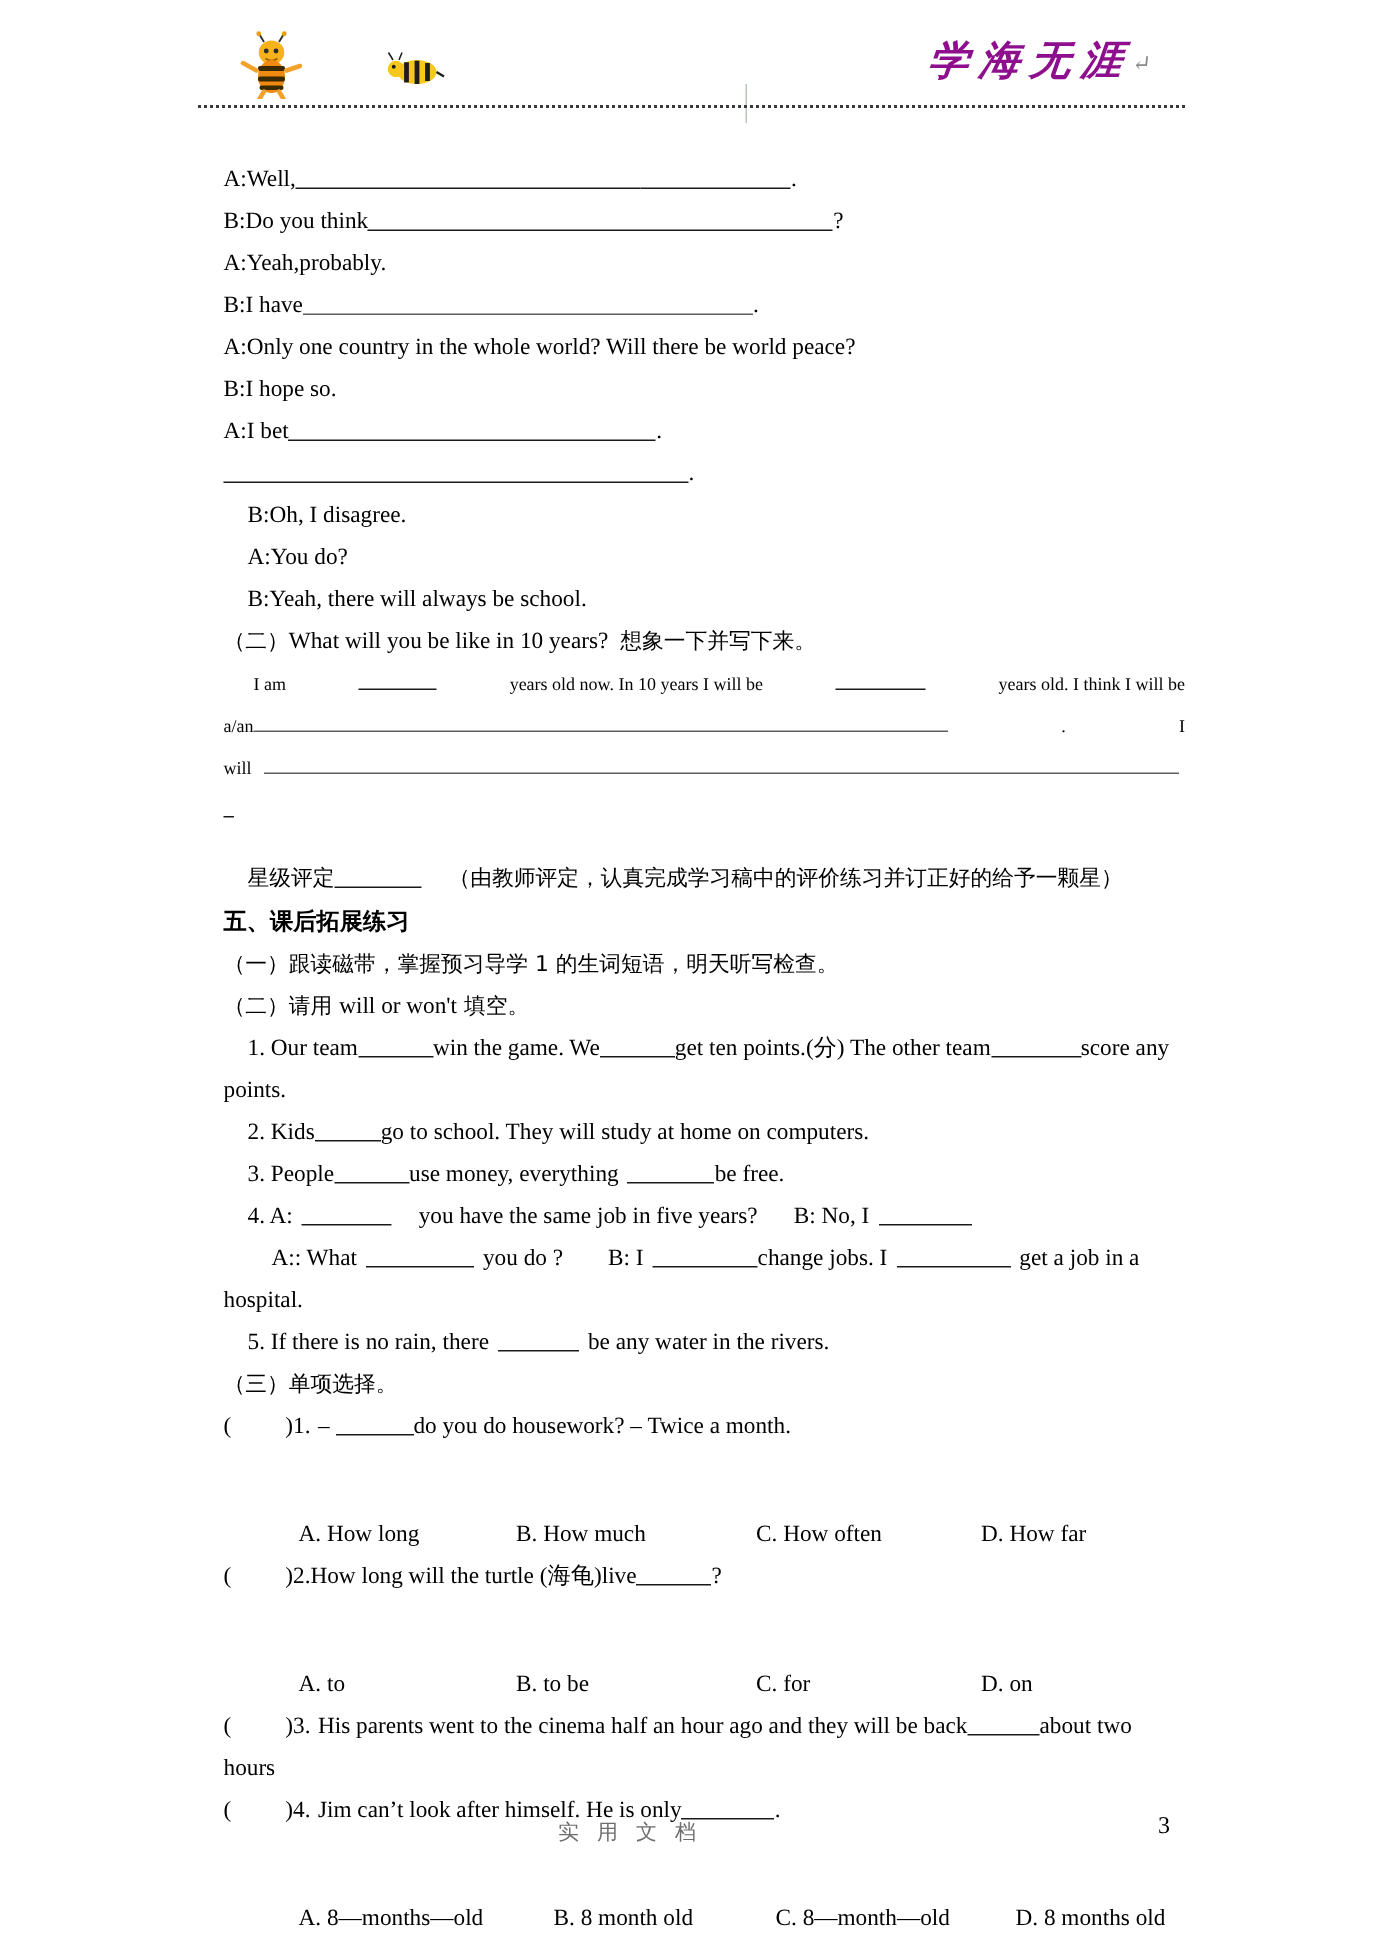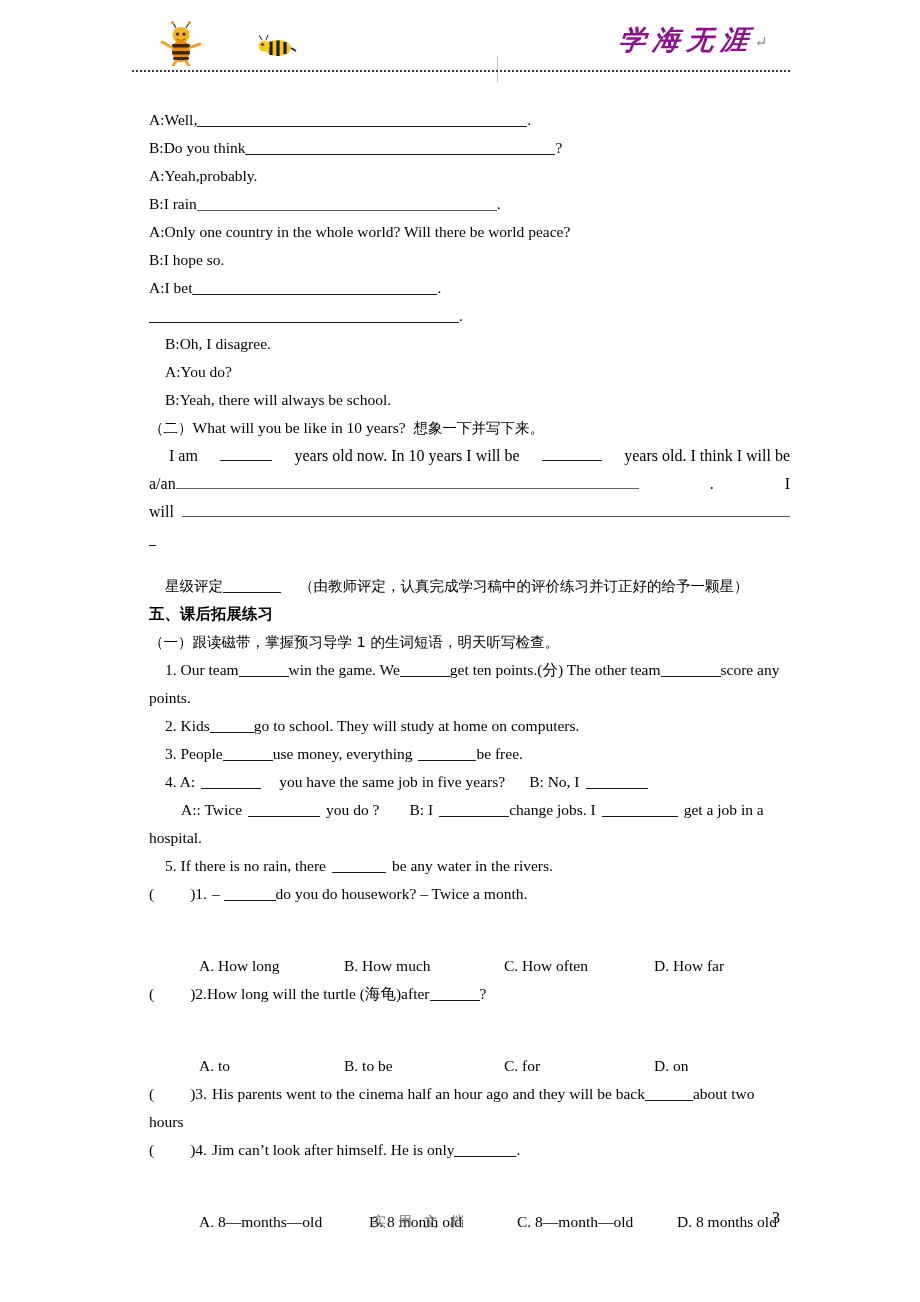--- a/index.html
+++ b/index.html
@@ -116,21 +116,21 @@
     border-bottom: 1.1px solid #1a1a1a;
     vertical-align: -2px;
     height: 12px;
   }
   .blank.thin { border-bottom-color: #5e5e5e; }
 
   .gap { display: inline-block; }
 
   
   .just-row {
-    font-size: 16px;
+    font-size: 12px;
     line-height: 28px;
     display: flex;
     align-items: baseline;
     white-space: nowrap;
     text-align: center;
   }
   .just-row .sp { flex: 1 1 auto; }
 
   
   .optrow {
@@ -218,21 +218,21 @@
 
     <div class="ln">
       <span>B:Do you think</span><span class="blank" style="width:175px"></span><span class="blank" style="width:135px"></span><span>?</span>
     </div>
 
     <div class="ln">
       <span>A:Yeah,probably.</span>
     </div>
 
     <div class="ln">
-      <span>B:I rain</span><span class="blank thin" style="width:180px"></span><span class="blank thin" style="width:120px"></span><span>.</span>
+      <span>B:I have</span><span class="blank thin" style="width:180px"></span><span class="blank thin" style="width:120px"></span><span>.</span>
     </div>
 
     <div class="ln">
       <span>A:Only one country in the whole world? Will there be world peace?</span>
     </div>
 
     <div class="ln">
       <span>B:I hope so.</span>
     </div>
 
@@ -297,63 +297,69 @@
     </div>
 
     <div class="ln">
       <span class="bold-cn">五、课后拓展练习</span>
     </div>
 
     <div class="ln">
       <span class="cn">（一）跟读磁带，掌握预习导学 1 的生词短语，明天听写检查。</span>
     </div>
 
+    <div class="ln">
+      <span class="cn">（二）请用 </span><span>will or won't</span><span class="cn"> 填空。</span>
+    </div>
 
     <div class="ln indent1">
       <span>1. Our team</span><span class="blank" style="width:50px"></span><span>win the game. We</span><span class="blank" style="width:50px"></span><span>get ten points.(分) The other team</span><span class="blank" style="width:60px"></span><span>score any</span>
     </div>
     <div class="ln">
       <span>points.</span>
     </div>
 
     <div class="ln indent1">
       <span>2. Kids</span><span class="blank" style="width:44px"></span><span>go to school. They will study at home on computers.</span>
     </div>
 
     <div class="ln indent1">
       <span>3. People</span><span class="blank" style="width:50px"></span><span>use money, everything</span><span class="blank" style="width:58px;margin-left:6px"></span><span>be free.</span>
     </div>
 
     <div class="ln indent1">
       <span>4. A:</span><span class="blank" style="width:60px;margin-left:6px"></span><span style="margin-left:18px">you have the same job in five years?</span><span style="margin-left:24px">B: No, I</span><span class="blank" style="width:62px;margin-left:6px"></span>
     </div>
     <div class="ln" style="padding-left:32px">
-      <span>A:: Twice</span><span class="blank" style="width:72px;margin-left:6px"></span><span style="margin-left:6px">you do ?</span><span style="margin-left:30px">B: I</span><span class="blank" style="width:70px;margin-left:6px"></span><span>change jobs. I</span><span class="blank" style="width:76px;margin-left:6px"></span><span style="margin-left:6px">get a job in a</span>
+      <span>A:: What</span><span class="blank" style="width:72px;margin-left:6px"></span><span style="margin-left:6px">you do ?</span><span style="margin-left:30px">B: I</span><span class="blank" style="width:70px;margin-left:6px"></span><span>change jobs. I</span><span class="blank" style="width:76px;margin-left:6px"></span><span style="margin-left:6px">get a job in a</span>
     </div>
     <div class="ln">
       <span>hospital.</span>
     </div>
 
     <div class="ln indent1">
       <span>5. If there is no rain, there</span><span class="blank" style="width:54px;margin-left:6px"></span><span style="margin-left:6px">be any water in the rivers.</span>
     </div>
 
+    <div class="ln">
+      <span class="cn">（三）单项选择。</span>
+    </div>
 
     <div class="ln">
       <span>(</span><span class="gap" style="width:36px"></span><span>)</span><span>1.</span><span style="margin-left:5px">– </span><span class="blank" style="width:52px"></span><span>do you do housework? – Twice a month.</span>
     </div>
     <div class="optrow">
       <span style="width:145px">A. How long</span>
       <span style="width:160px">B. How much</span>
       <span style="width:150px">C. How often</span>
       <span>D. How far</span>
     </div>
 
     <div class="ln">
-      <span>(</span><span class="gap" style="width:36px"></span><span>)</span><span>2.</span><span>How long will the turtle (海龟)after</span><span class="blank" style="width:50px"></span><span>?</span>
+      <span>(</span><span class="gap" style="width:36px"></span><span>)</span><span>2.</span><span>How long will the turtle (海龟)live</span><span class="blank" style="width:50px"></span><span>?</span>
     </div>
     <div class="optrow">
       <span style="width:145px">A. to</span>
       <span style="width:160px">B. to be</span>
       <span style="width:150px">C. for</span>
       <span>D. on</span>
     </div>
 
     <div class="ln">
       <span>(</span><span class="gap" style="width:36px"></span><span>)</span><span>3.</span><span style="margin-left:5px">His parents went to the cinema half an hour ago and they will be back</span><span class="blank" style="width:48px"></span><span>about two</span>

